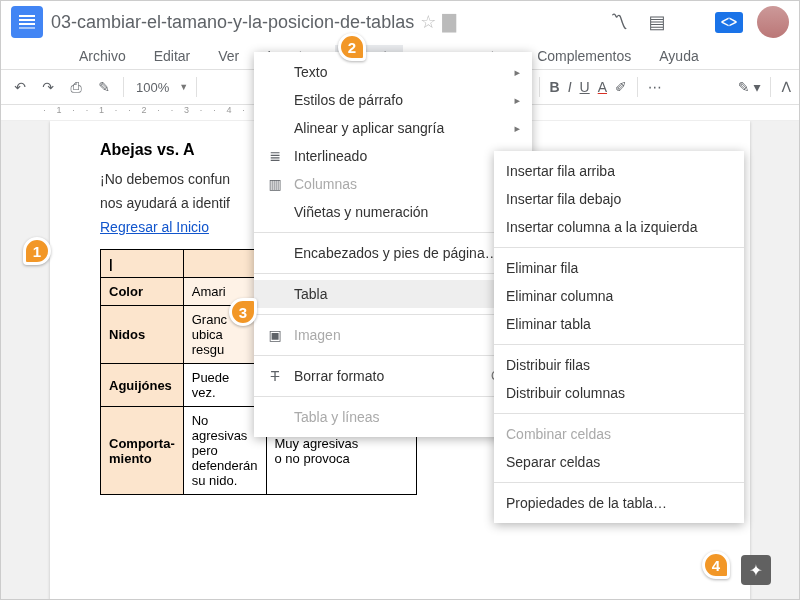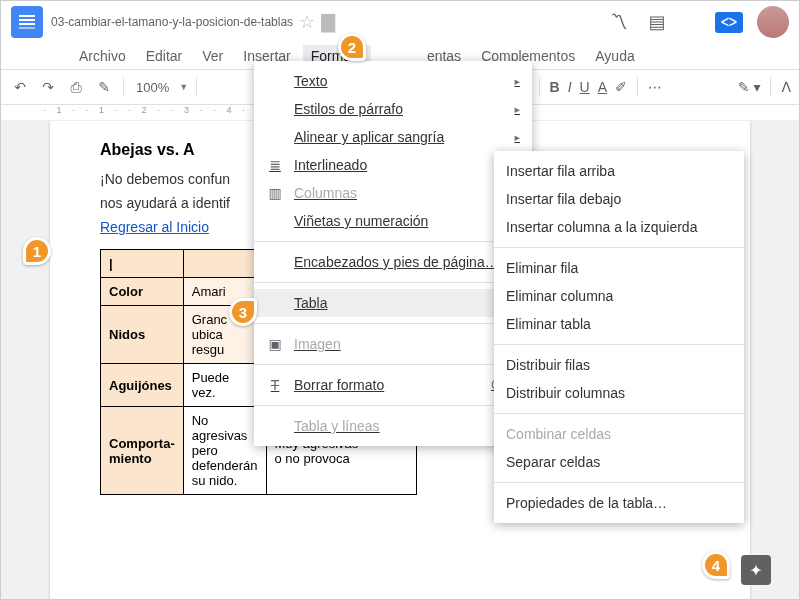--- a/index.html
+++ b/index.html
@@ -1,26 +1,26 @@
 <!DOCTYPE html>
 <html><head>
 <meta charset="utf-8">
 <style>
   * { box-sizing: border-box; margin: 0; padding: 0; font-family: Arial, sans-serif; }
   body { width: 800px; height: 600px; background: #fff; overflow: hidden; position: relative; border: 1px solid #ccc; }
   .titlebar { height: 42px; display: flex; align-items: center; padding: 0 10px; }
   .doc-icon { width: 32px; height: 32px; background: #4285f4; border-radius: 4px; position: relative; margin-right: 8px; }
   .doc-icon::before { content: ""; position: absolute; left: 8px; right: 8px; top: 9px; height: 2px; background: #fff; box-shadow: 0 4px 0 #fff, 0 8px 0 #fff, 0 12px 0 #a8c7fa; }
-  .title-text { font-size: 12px; color: #5f6368; flex: 0 1 auto; }
+  .title-text { font-size: 18px; color: #5f6368; flex: 0 1 auto; }
   .title-right { margin-left: auto; display: flex; align-items: center; gap: 14px; }
   .star-icon,.folder-icon { color: #bbb; font-size: 18px; margin-left: 6px; }
   .right-icon { width: 24px; height: 24px; color: #5f6368; display:flex; align-items:center; justify-content:center; font-size:18px;}
   .share-btn { background: #1a73e8; color: #fff; border-radius: 3px; padding: 4px 6px; font-size: 11px; font-weight: bold; margin-left: 32px; }
   .avatar { width: 32px; height: 32px; border-radius: 50%; background: linear-gradient(#c99,#b77); }
-  .menubar { height: 26px; display: flex; align-items: center; padding: 0 10px 0 70px; gap: 4px; font-size: 14px; color: #5f6368; }
+  .menubar { height: 26px; display: flex; align-items: center; padding: 0 10px 0 70px; gap: 12px; font-size: 14px; color: #5f6368; }
   .menubar span { padding: 3px 8px; cursor: pointer; }
   .menubar .active { background: #e8eaed; color: #202124; }
   .toolbar { height: 36px; border-top: 1px solid #e0e0e0; border-bottom: 1px solid #e0e0e0; display: flex; align-items: center; padding: 0 8px; gap: 6px; color: #5f6368; font-size: 14px; }
   .tool { width: 22px; height: 22px; display:flex; align-items:center; justify-content:center; cursor:pointer; border-radius:3px;}
   .sep { width: 1px; height: 20px; background: #e0e0e0; margin: 0 2px; }
   .zoom { font-size: 13px; padding: 0 4px; }
   .tool-right { margin-left: auto; display:flex; align-items:center; gap:6px;}
   .ruler { height: 16px; background: #fff; border-bottom: 1px solid #eee; font-size:9px; color:#999; padding-left:42px; letter-spacing:4px;}
   .page-area { background: #f1f1f1; height: 480px; overflow: hidden; position: relative; }
   .page { background: #fff; width: 700px; margin: 0 auto; padding: 20px 50px; min-height: 480px; box-shadow: 0 1px 3px rgba(0,0,0,.2); }
@@ -134,21 +134,21 @@
       <tr>
             <td class="hdr">Comporta-<br>miento</td>
             <td>No agresivas pero<br>defenderán su nido.</td>
             <td>Muy agresivas<br>o no provoca</td>
           </tr>
     </tbody>
       </table>
   </div>
 </div>
 
-<div class="dropdown" style="left:253px; top:60px; width:278px;text-decoration:underline;">
+<div class="dropdown" style="left:253px; top:51px; width:278px;">
   <div class="item">
       <span class="ico"></span>
       <span>Texto</span>
       <span class="arrow">▸</span>
     </div>
   <div class="item">
       <span class="ico"></span>
       <span>Estilos de párrafo</span>
       <span class="arrow">▸</span>
     </div>

